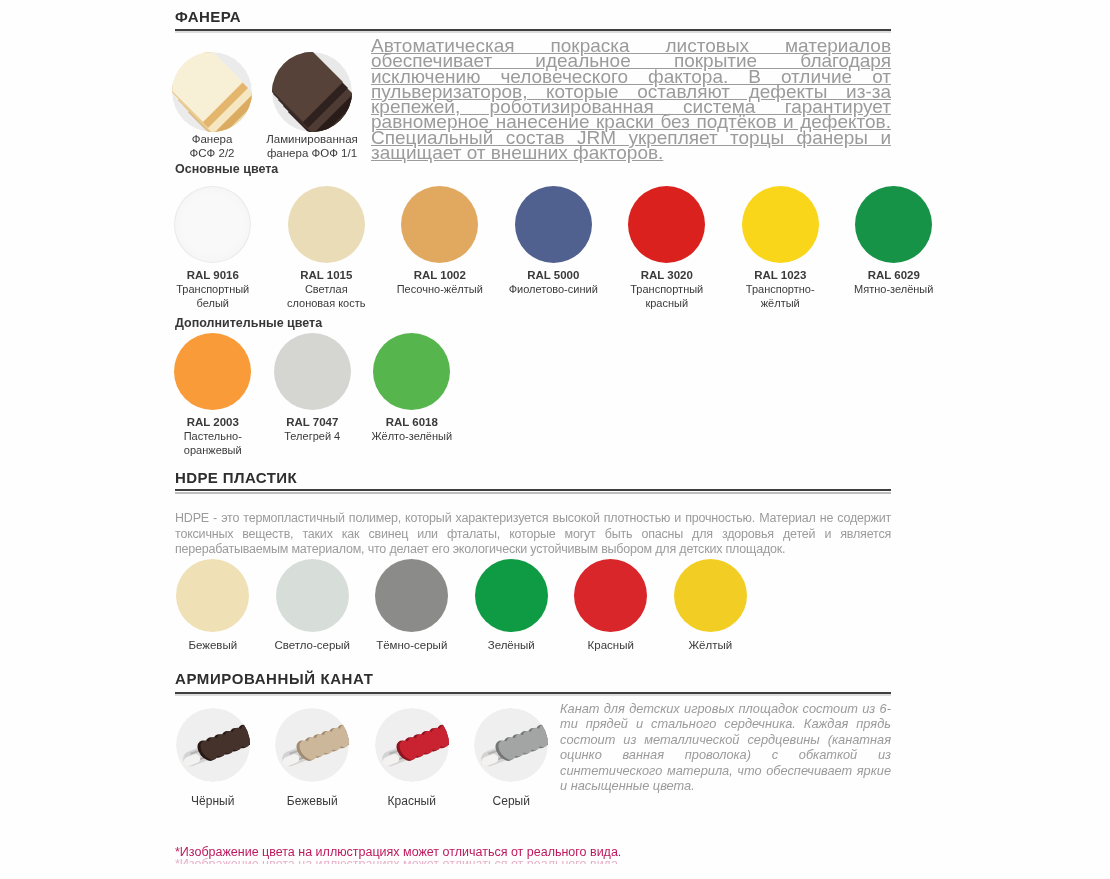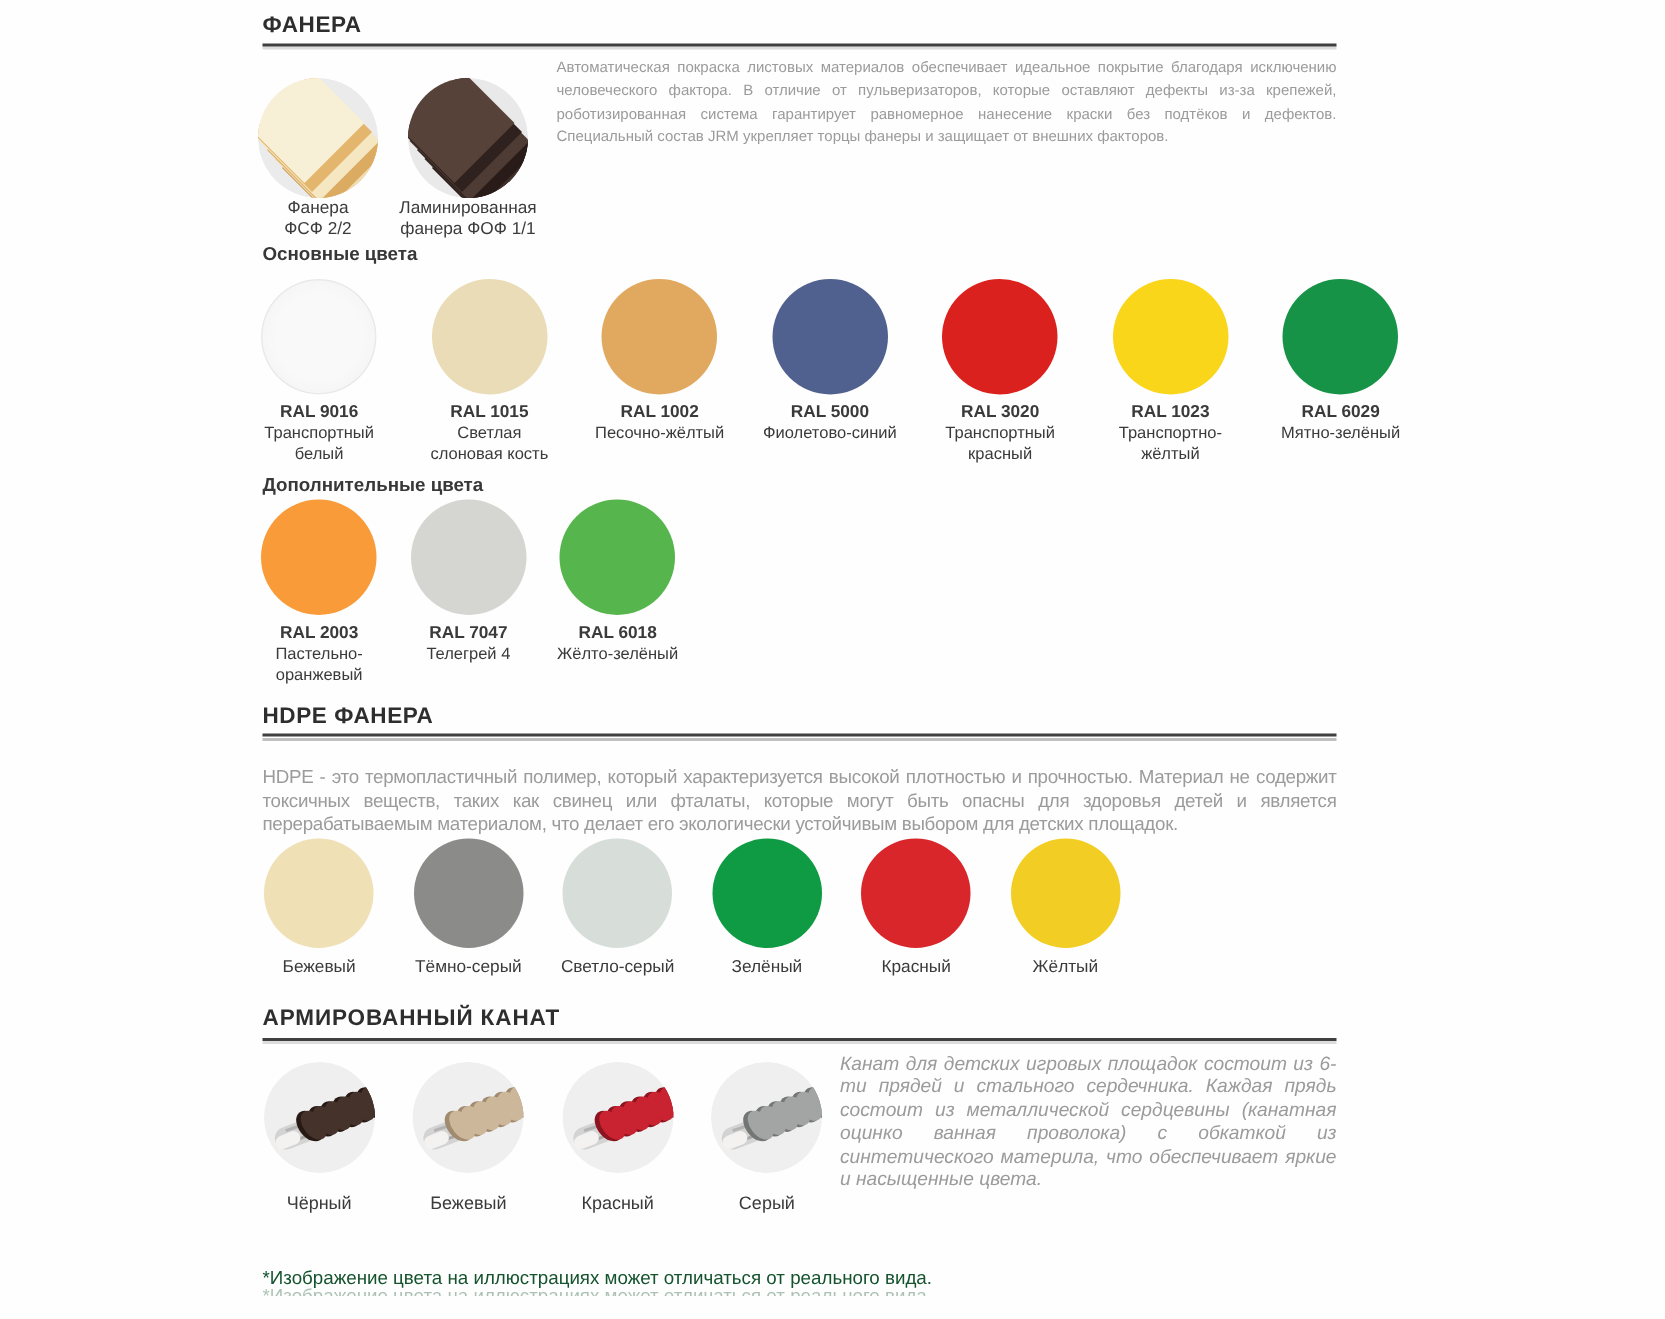--- a/index.html
+++ b/index.html
@@ -7,36 +7,36 @@
     width:1110px;height:879px;background:#fefefe;
     font-family:"Liberation Sans", sans-serif;
     position:relative;overflow:hidden;color:#3a3a3a;
   }
   .abs{position:absolute;}
   .sec-title{font-size:15px;font-weight:bold;color:#2e2e2e;letter-spacing:.4px;}
   .rule{height:2px;background:#3f3f3f;}
   .rule.double{box-shadow:0 3px 0 #bfbfbf;}
   .rule.soft{box-shadow:0 2px 0 #dcdcdc;}
   .para{color:#9b9b9b;text-align:justify;}
-  .para.p1{font-size:10px;line-height:15.3px;width:520px;}
+  .para.p1{font-size:19px;line-height:15.3px;width:520px;text-decoration:underline;}
   .para.p2{font-size:12.5px;line-height:15.6px;width:716px;letter-spacing:-0.2px;}
   .para.p3{font-size:12.8px;line-height:15.4px;width:331px;}
   .subsec-title{font-size:12.5px;font-weight:bold;color:#383838;}
   .swatch-row{display:flex;}
   .swatch-cell{width:99.5px;text-align:center;flex:0 0 auto;}
   .dot{border-radius:50%;margin:0 auto;}
   .dot.big{width:77px;height:77px;}
   .dot.mid{width:73px;height:73px;}
   .dot.white-dot{box-shadow:inset 0 0 0 1px rgba(0,0,0,0.05), inset 0 0 14px rgba(0,0,0,0.03);}
   .swatch-code{font-size:11.5px;font-weight:bold;margin-top:6px;color:#3a3a3a;}
   .swatch-name{font-size:11px;line-height:13.5px;margin:2px auto 0;max-width:92px;color:#3a3a3a;}
   .hdpe-name{font-size:11.5px;margin-top:7px;color:#3a3a3a;}
   .rope-name{font-size:12px;margin-top:8px;color:#3a3a3a;text-align:center;}
   .fig-caption{font-size:11.5px;line-height:14px;text-align:center;color:#3b3b3b;}
-  .footnote{font-size:12.5px;color:#14532d;}
+  .footnote{font-size:12.5px;color:#be185d;}
   .ghost{height:7px;overflow:hidden;opacity:.35;filter:blur(.3px);}
 </style>
 </head>
 <body>
 
 <div class="abs sec-title" style="left:175px;top:8px;">ФАНЕРА</div>
 <div class="abs rule soft" style="left:175px;top:29px;width:716px;"></div>
 
 <svg class="abs" style="left:172px;top:52px;" width="80" height="80" viewBox="0 0 80 80">
   <defs>
@@ -129,36 +129,36 @@
     <div class="swatch-code">RAL 7047</div>
     <div class="swatch-name">Телегрей 4</div>
   </div>
   <div class="swatch-cell">
     <div class="dot big" style="background-color: rgb(86, 181, 76);"></div>
     <div class="swatch-code">RAL 6018</div>
     <div class="swatch-name">Жёлто-зелёный</div>
   </div>
 </div>
 
-<div class="abs sec-title" style="left:175px;top:469px;">HDPE ФАНЕРА</div>
+<div class="abs sec-title" style="left:175px;top:469px;">HDPE ПЛАСТИК</div>
 <div class="abs rule double" style="left:175px;top:489px;width:716px;"></div>
 <div class="abs para p2" style="left:175px;top:511px;">HDPE - это термопластичный полимер, который характеризуется высокой плотностью и прочностью. Материал не содержит токсичных веществ, таких как свинец или фталаты, которые могут быть опасны для здоровья детей и является перерабатываемым материалом, что делает его экологически устойчивым выбором для детских площадок.</div>
 
 <div class="abs swatch-row" style="left:163px;top:559px;">
   <div class="swatch-cell">
     <div class="dot mid" style="background-color: rgb(239, 224, 181);"></div>
     <div class="hdpe-name">Бежевый</div>
   </div>
   <div class="swatch-cell">
+    <div class="dot mid" style="background-color: rgb(215, 222, 217);"></div>
+    <div class="hdpe-name">Светло-серый</div>
+  </div>
+  <div class="swatch-cell">
     <div class="dot mid" style="background-color: rgb(139, 139, 137);"></div>
     <div class="hdpe-name">Тёмно-серый</div>
-  </div>
-  <div class="swatch-cell">
-    <div class="dot mid" style="background-color: rgb(215, 222, 217);"></div>
-    <div class="hdpe-name">Светло-серый</div>
   </div>
   <div class="swatch-cell">
     <div class="dot mid" style="background-color: rgb(15, 155, 68);"></div>
     <div class="hdpe-name">Зелёный</div>
   </div>
   <div class="swatch-cell">
     <div class="dot mid" style="background-color: rgb(216, 38, 43);"></div>
     <div class="hdpe-name">Красный</div>
   </div>
   <div class="swatch-cell">

